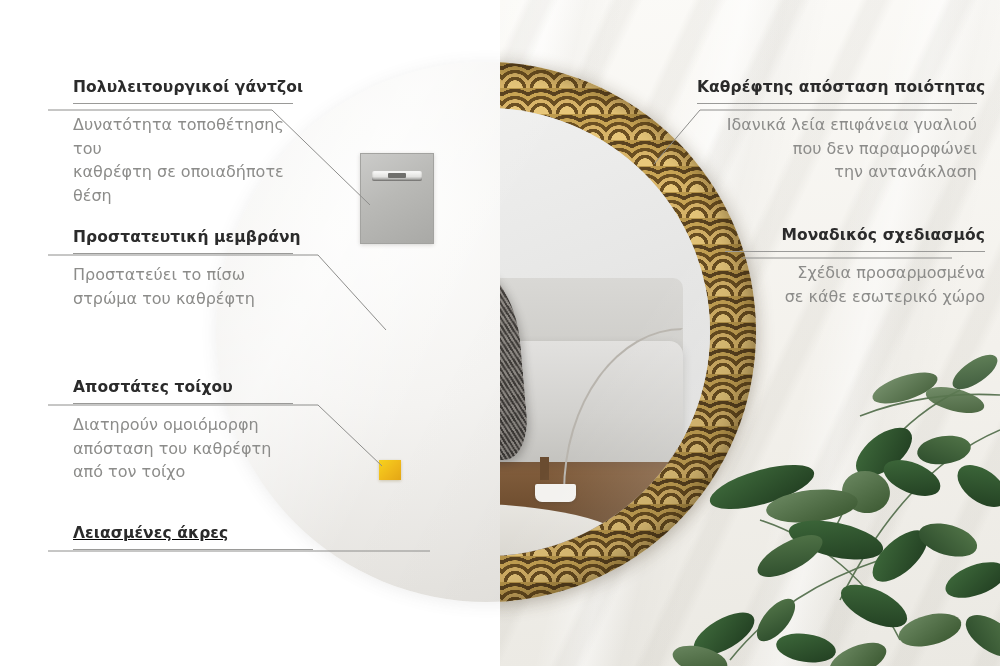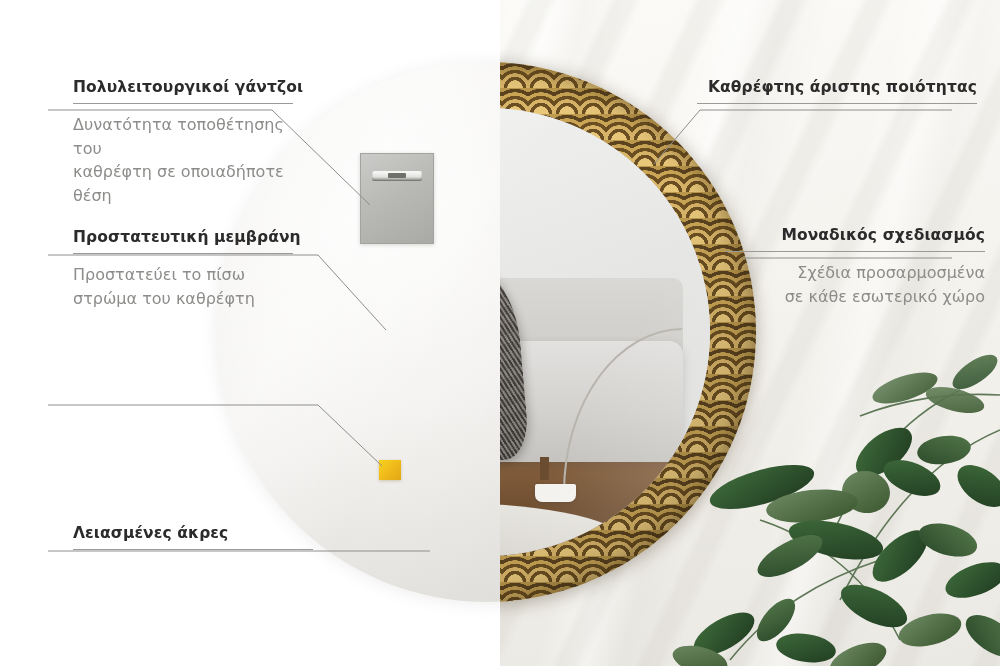--- a/index.html
+++ b/index.html
@@ -414,29 +414,39 @@
 καθρέφτη σε οποιαδήποτε θέση</div>
   </div>
 
   <div class="callout left" style="left:48px; top:228px; width:220px;">
     <div class="c-title">Προστατευτική μεμβράνη</div>
     <div class="c-rule"></div>
     <div class="c-body">Προστατεύει το πίσω
 στρώμα του καθρέφτη</div>
   </div>
 
-
-  <div class="callout left" style="left:48px; top:524px; width:240px;">
+  <div class="callout left" style="left:48px; top:378px; width:220px;">
+    <div class="c-title">Αποστάτες τοίχου</div>
+    <div class="c-rule"></div>
+    <div class="c-body">Διατηρούν ομοιόμορφη
+απόσταση του καθρέφτη
+από τον τοίχο</div>
+  </div>
+
+  <div class="callout left" style="left:48px; top:524px; width:240px;text-decoration:underline;">
     <div class="c-title">Λειασμένες άκρες</div>
     <div class="c-rule"></div>
   </div>
 
   <div class="callout right" style="left:672px; top:78px; width:280px;">
-    <div class="c-title">Καθρέφτης άριστης ποιότητας</div>
-    <div class="c-rule"></div>
+    <div class="c-title">Καθρέφτης απόσταση ποιότητας</div>
+    <div class="c-rule"></div>
+    <div class="c-body">Ιδανικά λεία επιφάνεια γυαλιού
+που δεν παραμορφώνει
+την αντανάκλαση</div>
   </div>
 
   <div class="callout right" style="left:700px; top:226px; width:260px;">
     <div class="c-title">Μοναδικός σχεδιασμός</div>
     <div class="c-rule"></div>
     <div class="c-body">Σχέδια προσαρμοσμένα
 σε κάθε εσωτερικό χώρο</div>
   </div>
 
 </div>

